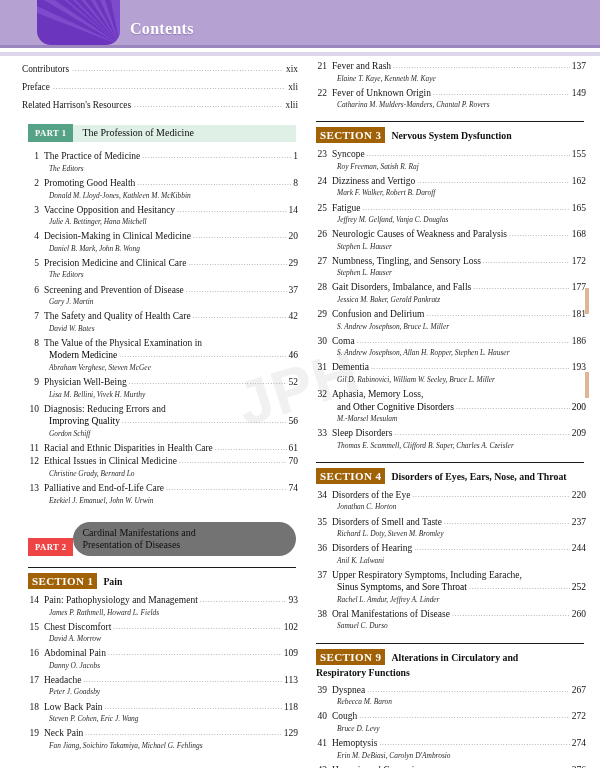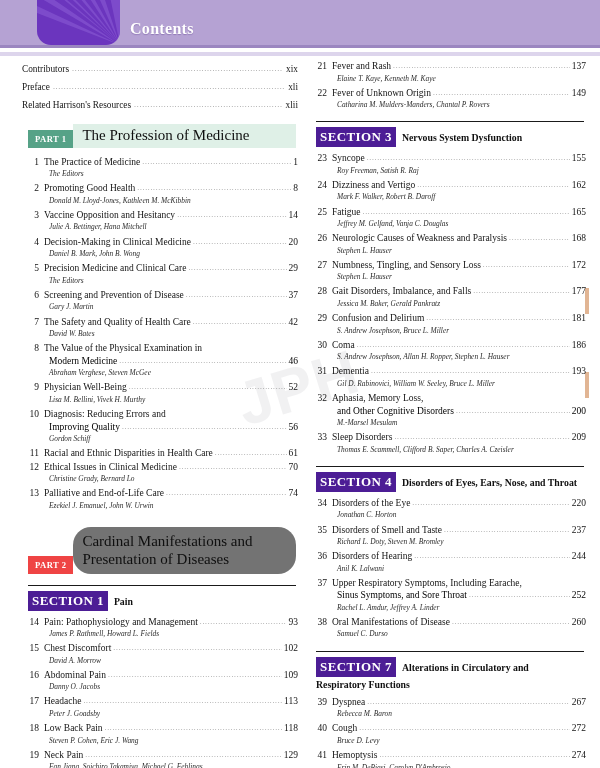--- a/index.html
+++ b/index.html
@@ -120,21 +120,21 @@
     color: #ffffff;
     font-size: 8.6px;
     font-weight: bold;
     letter-spacing: 0.45px;
     padding: 4px 7px 4px 7px;
     display: flex;
     align-items: center;
   }
   .part-title {
     flex: 1 1 auto;
-    font-size: 15px;
+    font-size: 10px;
     padding: 2px 6px 3px 9px;
     line-height: 1.22;
     color: #0f0f0f;
     display: flex;
     align-items: center;
   }
   .part-green  .part-badge { background: #56a287; }
   .part-green  .part-title { background: #dff0e7; }
   .part-orange .part-badge { background: #ef4444; margin-top: 6px; }
   .part-orange .part-title { background: #737373; border-radius: 18px; }
@@ -145,23 +145,23 @@
     width: 268px;
     border-top: 1.4px solid #1a1a1a;
     padding-top: 5px;
   }
   .section-inner {
     display: flex;
     align-items: baseline;
     flex-wrap: wrap;
   }
   .section-badge {
-    background: #4c1d95;
+    background: #a16207;
     color: #ffffff;
-    font-size: 13px;
+    font-size: 11px;
     font-weight: bold;
     letter-spacing: 0.4px;
     padding: 2px 4px 2px 4px;
     margin-right: 6px;
     display: inline-block;
   }
   .section-title {
     font-size: 9.8px;
     font-weight: bold;
     color: #101010;
@@ -720,21 +720,21 @@
         <span class="entry-num">38</span>
         <span class="entry-title">Oral Manifestations of Disease</span>
         <span class="entry-dots">.......................................................................................</span>
         <span class="entry-page">260</span>
       </div>
       <div class="entry-authors">Samuel C. Durso</div>
     </div>
 
     <div class="section">
       <div class="section-inner">
-        <span class="section-badge">SECTION 7</span>
+        <span class="section-badge">SECTION 9</span>
         <span class="section-title">Alterations in Circulatory and</span>
         <span class="section-title-wrap">Respiratory Functions</span>
       </div>
     </div>
 
     <div class="entry" style="margin-top:4px;">
       <div class="entry-line">
         <span class="entry-num">39</span>
         <span class="entry-title">Dyspnea</span>
         <span class="entry-dots">.......................................................................................</span>

